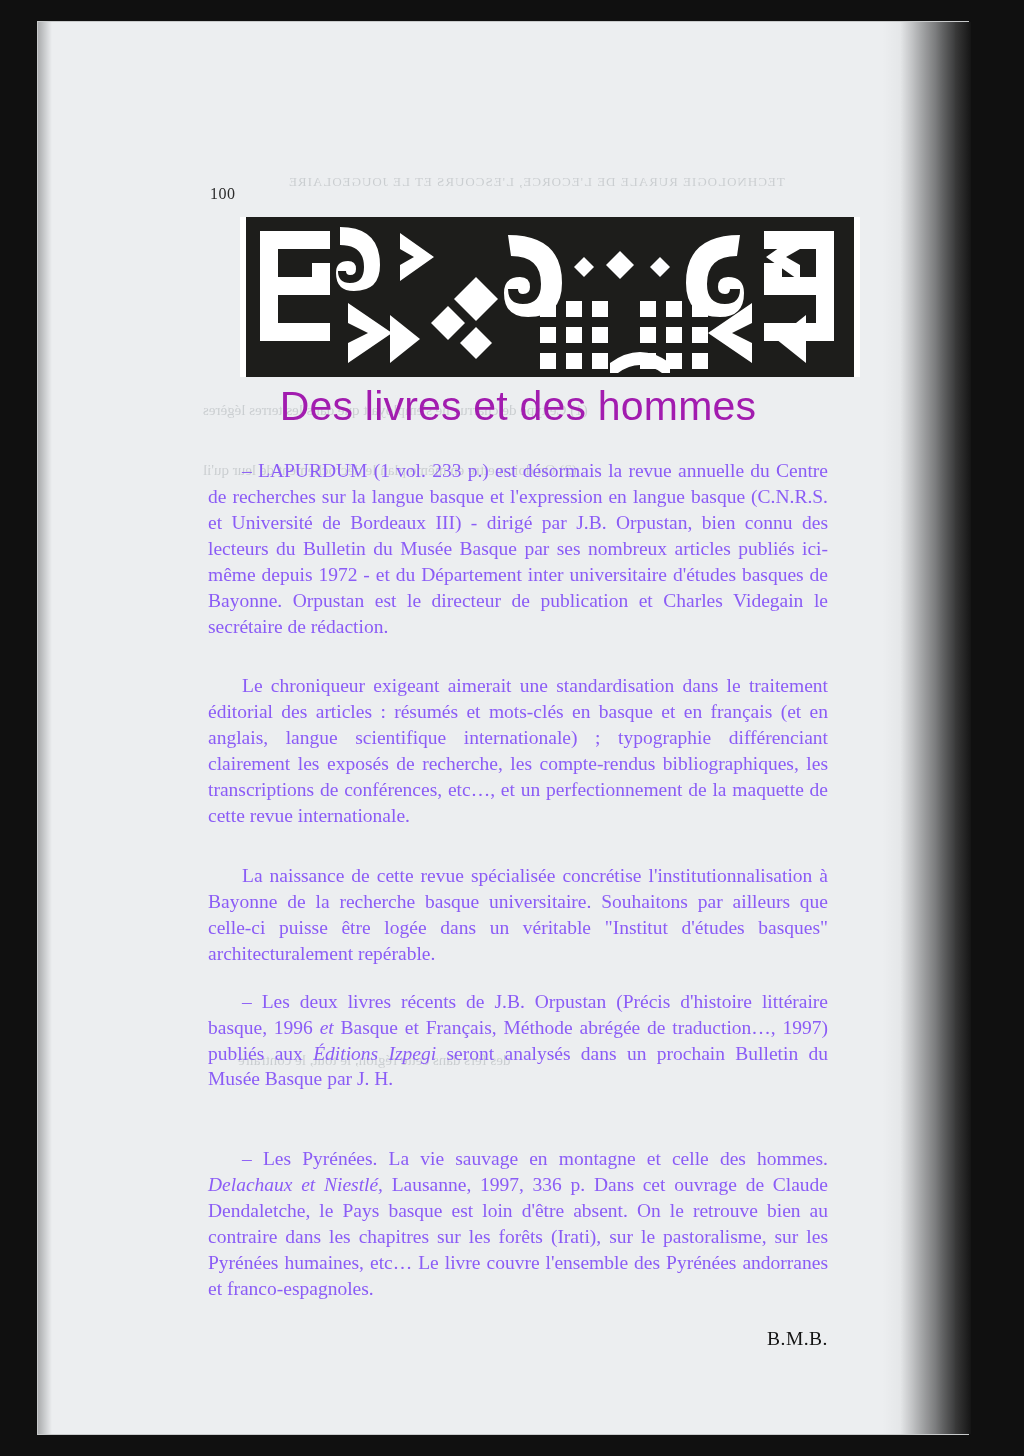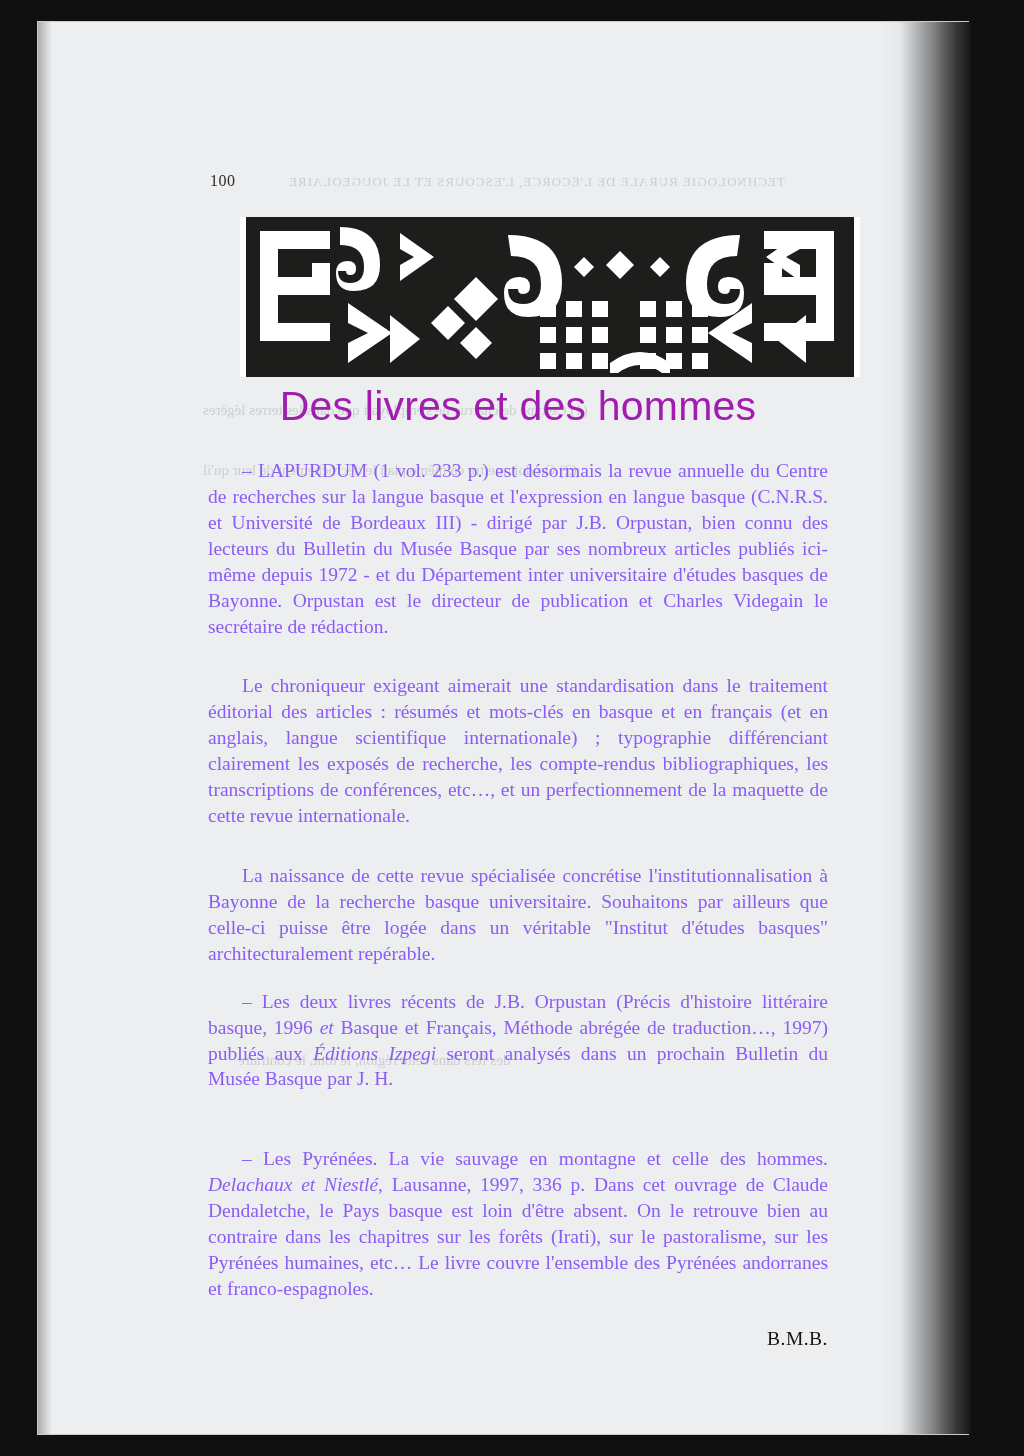--- a/index.html
+++ b/index.html
@@ -83,21 +83,21 @@
 
   .content {
     position: absolute;
     left: 170px;
     top: 140px;
     width: 620px;
   }
   .folio {
     position: absolute;
     left: 172px;
-    top: 150px;
+    top: 163px;
     font-size: 16px;
     color: #2b2b2b;
     letter-spacing: 0.5px;
   }
   .ornament {
     width: 620px;
     height: 160px;
     margin: 55px 0 0 32px;
   }
   .ornament svg { display: block; }

